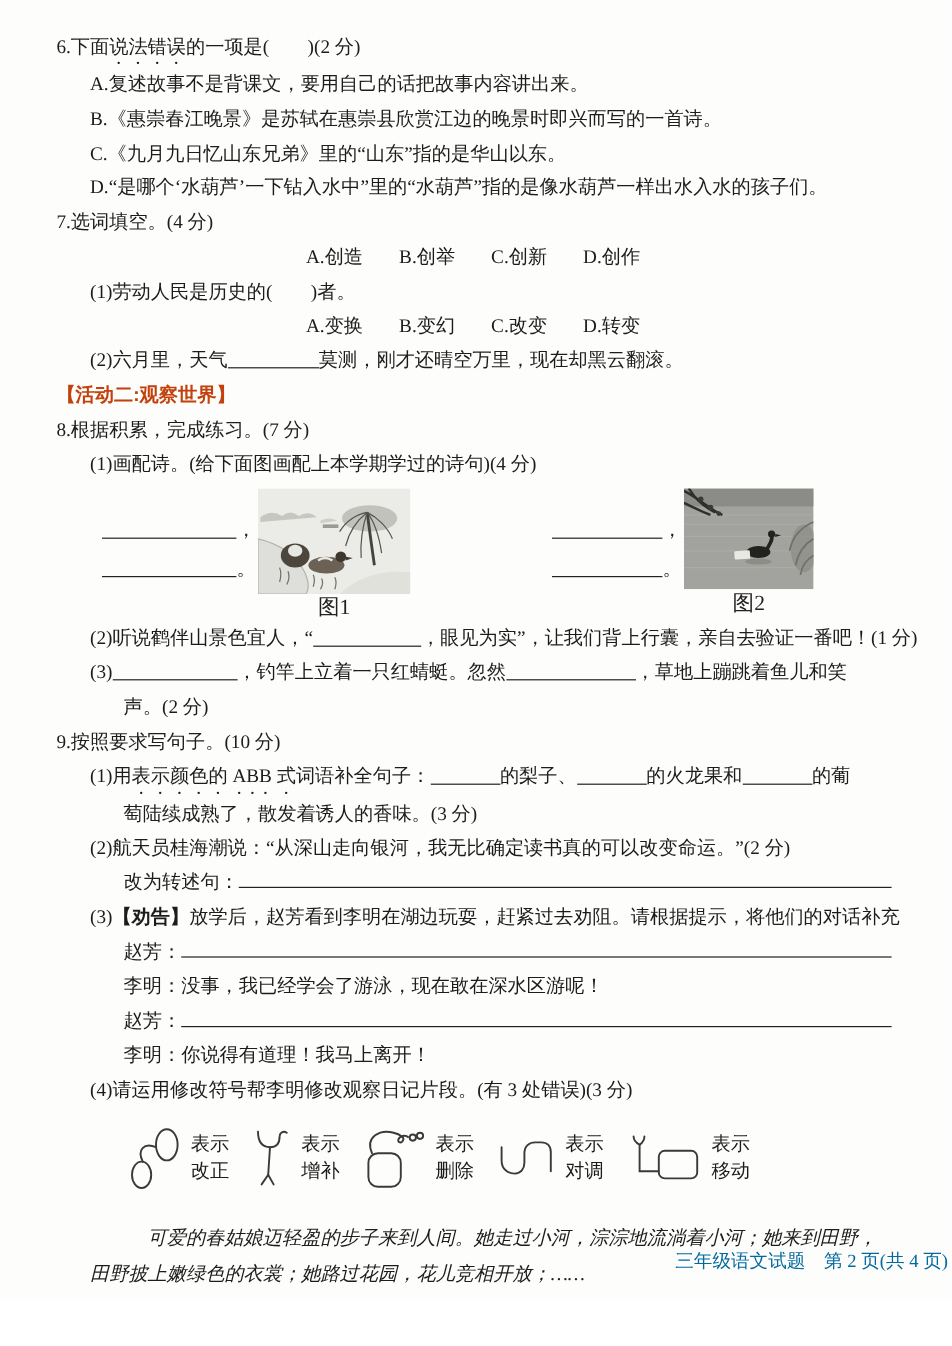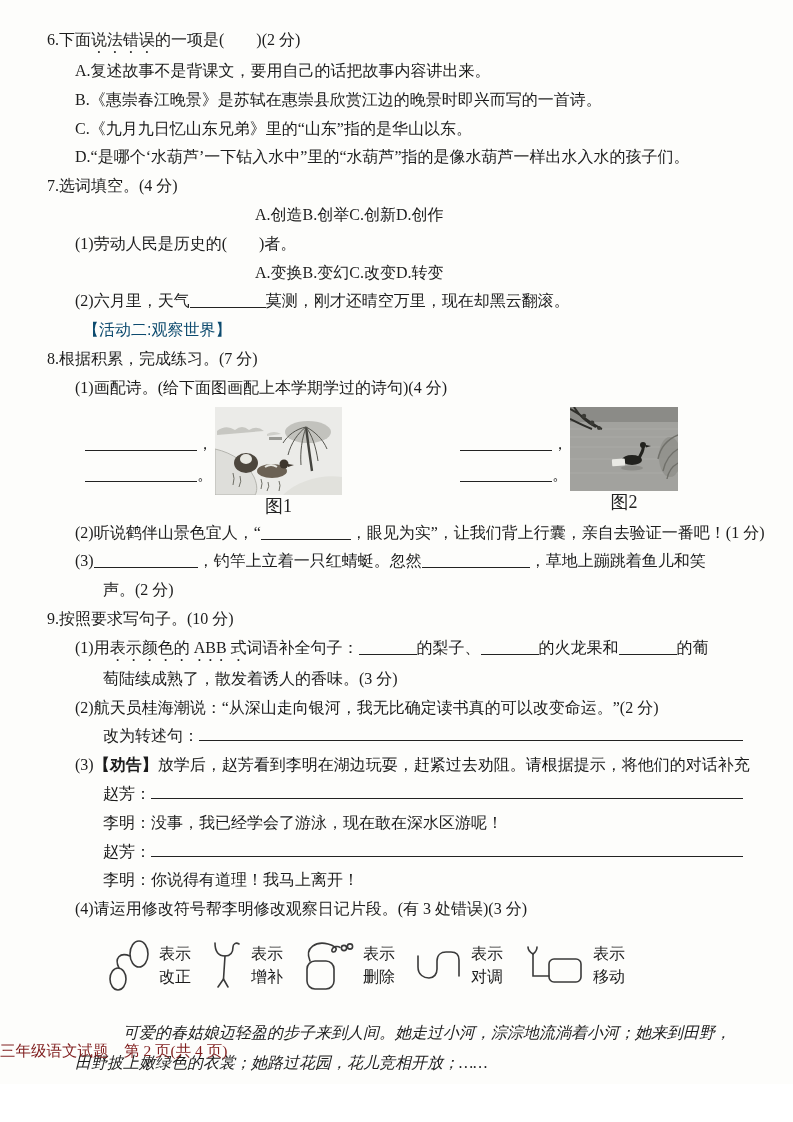--- a/index.html
+++ b/index.html
@@ -16,33 +16,33 @@
   }
   .line { line-height: 28.8px; white-space: nowrap; }
   .ind1 { padding-left: 28px; }   
   .ind2 { padding-left: 56px; }   
   .dots {
     -webkit-text-emphasis: filled dot #1c1c1c;
     -webkit-text-emphasis-position: under right;
     text-emphasis: filled dot #1c1c1c;
     text-emphasis-position: under right;
   }
-  .choice-row { display:flex; padding-left:208px; line-height:28.8px; }
+  .choice-row { display:flex; gap:30px; padding-left:208px; line-height:28.8px; }
   .blank {
     display:inline-block;
     border-bottom: 1px solid #222;
     height: 17px;
     vertical-align: -2px;
   }
   .blank.grow { flex: 1 1 auto; }
   .flexline { display:flex; align-items: baseline; line-height:28.8px; }
   .flexline .speaker { white-space: nowrap; }
   .section-title {
     font-family: "Liberation Sans","DejaVu Sans",sans-serif;
-    font-weight: normal; color:#0c4a6e;margin-left:36px;
+    font-weight: bold; color:#c2410c;
   }
   .bold-tag { font-family:"Liberation Sans","DejaVu Sans",sans-serif; font-weight:bold; }
 
   
   .figures-row { display:flex; margin: 4px 0 2px 38px; }
   .fig-group { display:flex; }
   .fig-group.second { margin-left: 118px; }
   .poem-blanks { display:flex; flex-direction:column; justify-content:flex-end; gap:13px; padding-bottom:34px; margin-right:2px; }
   .poem-line { line-height:16px; }
   .poem-line .blank { width:112px; }
@@ -57,21 +57,21 @@
   .symbol-label { font-size:16px; line-height:23px; }
   .symbol-icon svg { display:block; }
 
   .diary { margin-top: 20px; font-style: italic; }
   .diary .line { line-height: 30px; }
   .diary .first { padding-left: 76px; }
   .diary .rest { padding-left: 28px; }
 
   .footer {
     position:absolute; left:0; right:3px; bottom:22px;
-    text-align:left; font-size:15.5px; color:#7f1d1d;
+    text-align:right; font-size:15.5px; color:#0369a1;
   }
 </style>
 </head>
 <body>
 
 <div class="page">
 
   <div>
     <div class="line"><span>6.下面</span><span class="dots">说法错误</span><span>的一项是(　　)(2 分)</span></div>
     <div class="line ind1">A.复述故事不是背课文，要用自己的话把故事内容讲出来。</div>

